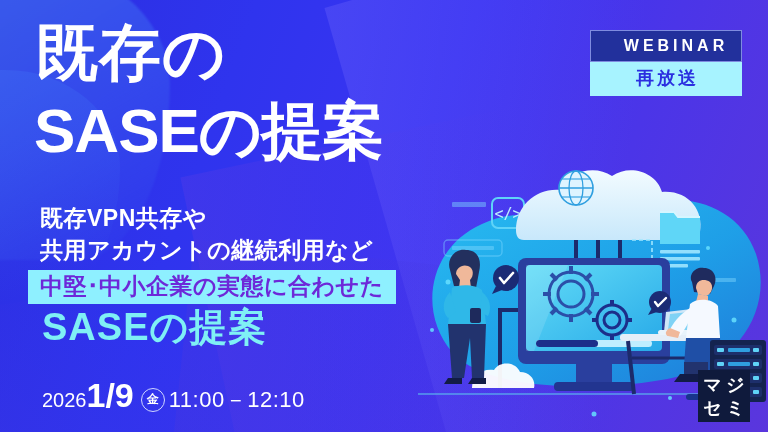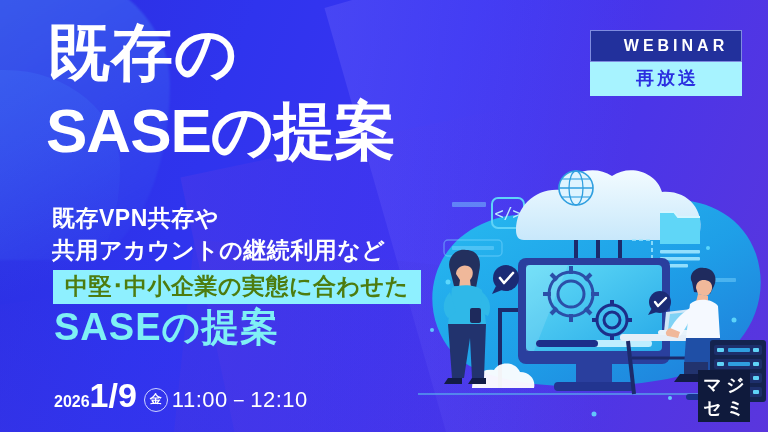--- a/index.html
+++ b/index.html
@@ -36,41 +36,41 @@
         border:1px solid #7f8ce0;box-sizing:border-box;}
   #badge .rebroadcast{background:#a7f3ff;color:#2b2fe0;text-align:center;
         font-size:18px;font-weight:bold;letter-spacing:3px;padding:4px 0 6px 3px;
         box-sizing:border-box;}
 
   
   #illo{position:absolute;right:0;bottom:0;width:360px;height:270px;z-index:4;}
   #illo svg{display:block;width:100%;height:100%;}
 
   
-  #copy{position:absolute;left:12px;top:0;width:560px;height:432px;z-index:6;}
+  #copy{position:absolute;left:0;top:0;width:560px;height:432px;z-index:6;}
 
   .t-line1{position:absolute;left:36px;top:22px;color:#fff;font-weight:bold;
            font-size:62px;line-height:1;letter-spacing:1px;white-space:nowrap;}
   .t-line2{position:absolute;left:34px;top:100px;color:#fff;font-weight:bold;
            font-size:62px;line-height:1;letter-spacing:-1px;white-space:nowrap;}
 
   .sub{position:absolute;left:40px;color:#fff;font-weight:bold;white-space:nowrap;}
   .sub1{top:203px;font-size:23px;letter-spacing:.5px;}
   .sub2{top:235px;font-size:23px;letter-spacing:.5px;}
 
-  .band{position:absolute;left:28px;top:270px;background:#8ef0ff;color:#4d7c0f;
+  .band{position:absolute;left:28px;top:270px;background:#8ef0ff;color:#6d28d9;
         font-weight:bold;font-size:23px;letter-spacing:.5px;padding:4px 12px 6px 12px;
-        white-space:nowrap;line-height:1.05;margin-left:13px;}
+        white-space:nowrap;line-height:1.05;}
 
   .propose{position:absolute;left:42px;top:308px;color:#7ff0f5;font-weight:bold;
            font-size:38px;letter-spacing:1px;white-space:nowrap;line-height:1;}
 
   #datebar{position:absolute;left:42px;top:376px;display:flex;align-items:baseline;
            color:#fff;white-space:nowrap;}
-  #datebar .yr{font-size:16px;font-weight:bold;letter-spacing:0;}
+  #datebar .yr{font-size:20px;font-weight:normal;letter-spacing:0;}
   #datebar .md{font-size:34px;font-weight:bold;margin-left:0;letter-spacing:0;}
   #datebar .dow{display:inline-flex;align-items:center;justify-content:center;
         width:22px;height:22px;border:1.5px solid #cfd6ff;border-radius:50%;
         font-size:12px;font-weight:bold;margin-left:7px;position:relative;top:-4px;}
   #datebar .time{font-size:22px;font-weight:normal;margin-left:4px;letter-spacing:.5px;}
 
   
   #logo{position:absolute;right:18px;bottom:10px;width:52px;height:52px;
         background:#0f1a3c;z-index:10;display:grid;grid-template-columns:1fr 1fr;
         grid-template-rows:1fr 1fr;place-items:center;padding:3px;box-sizing:border-box;}

